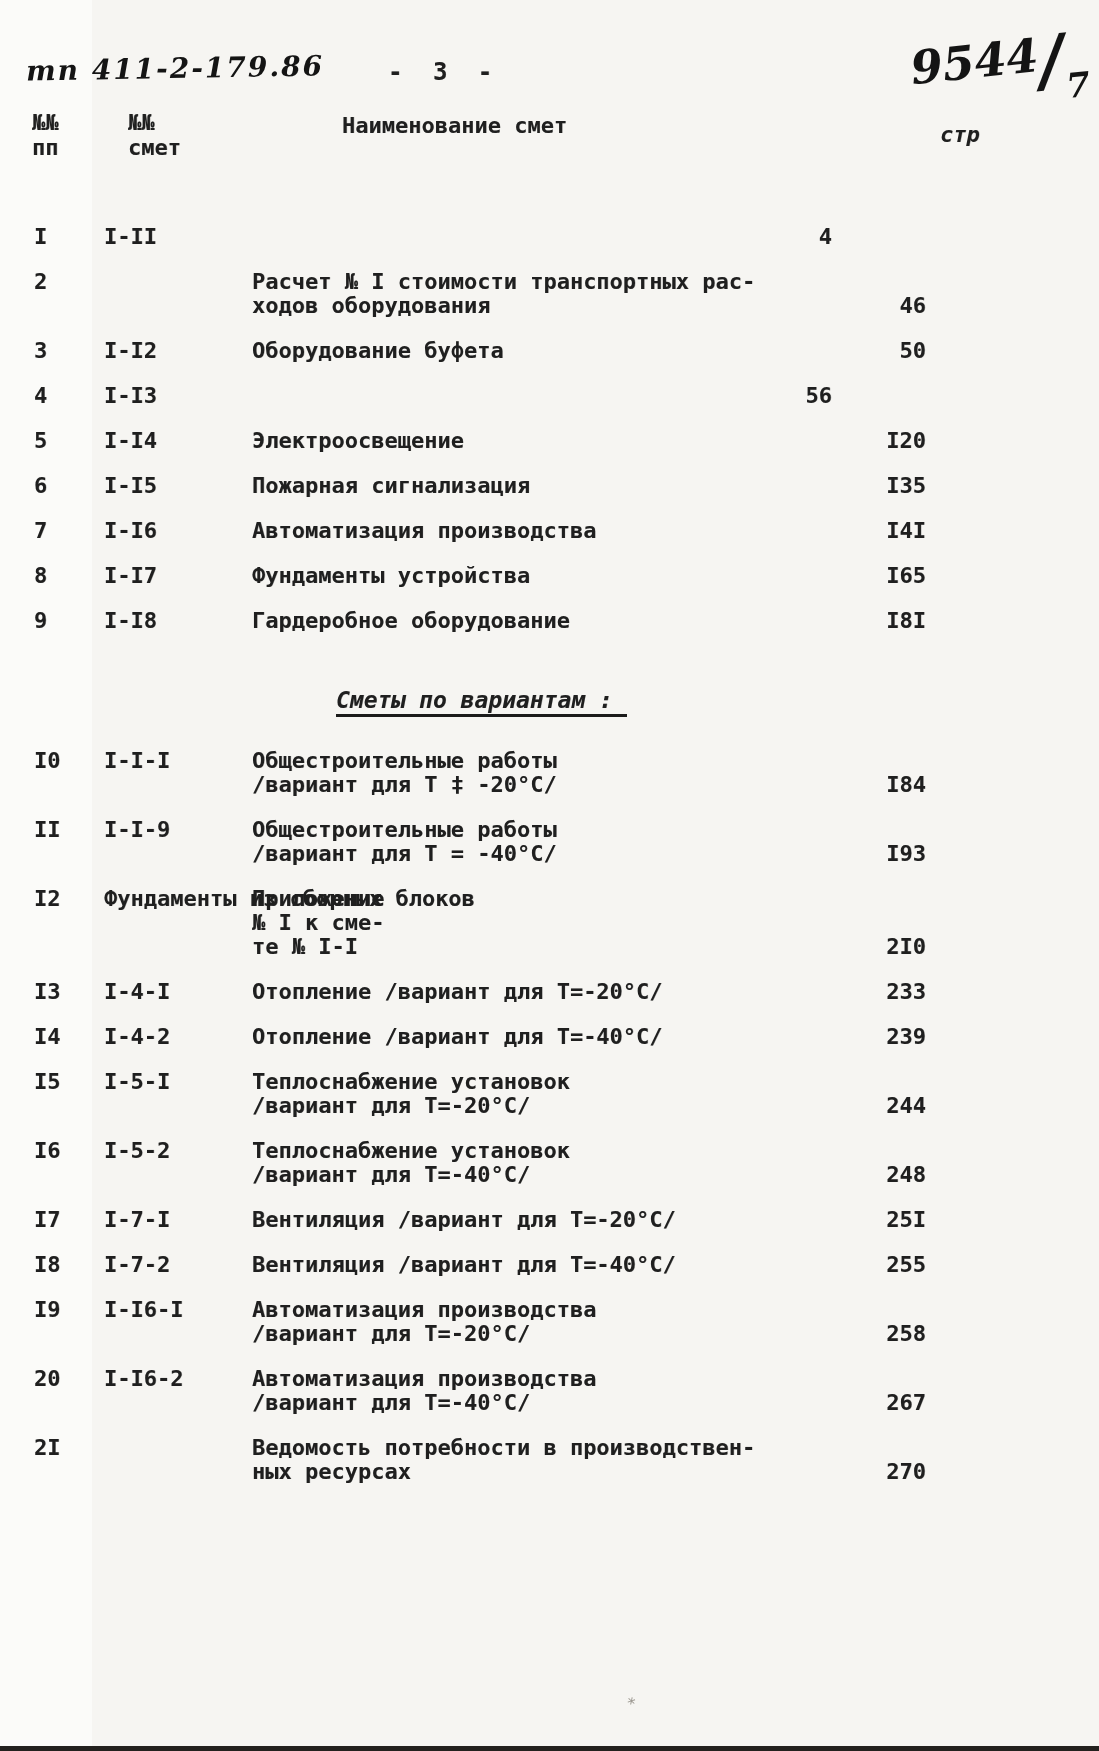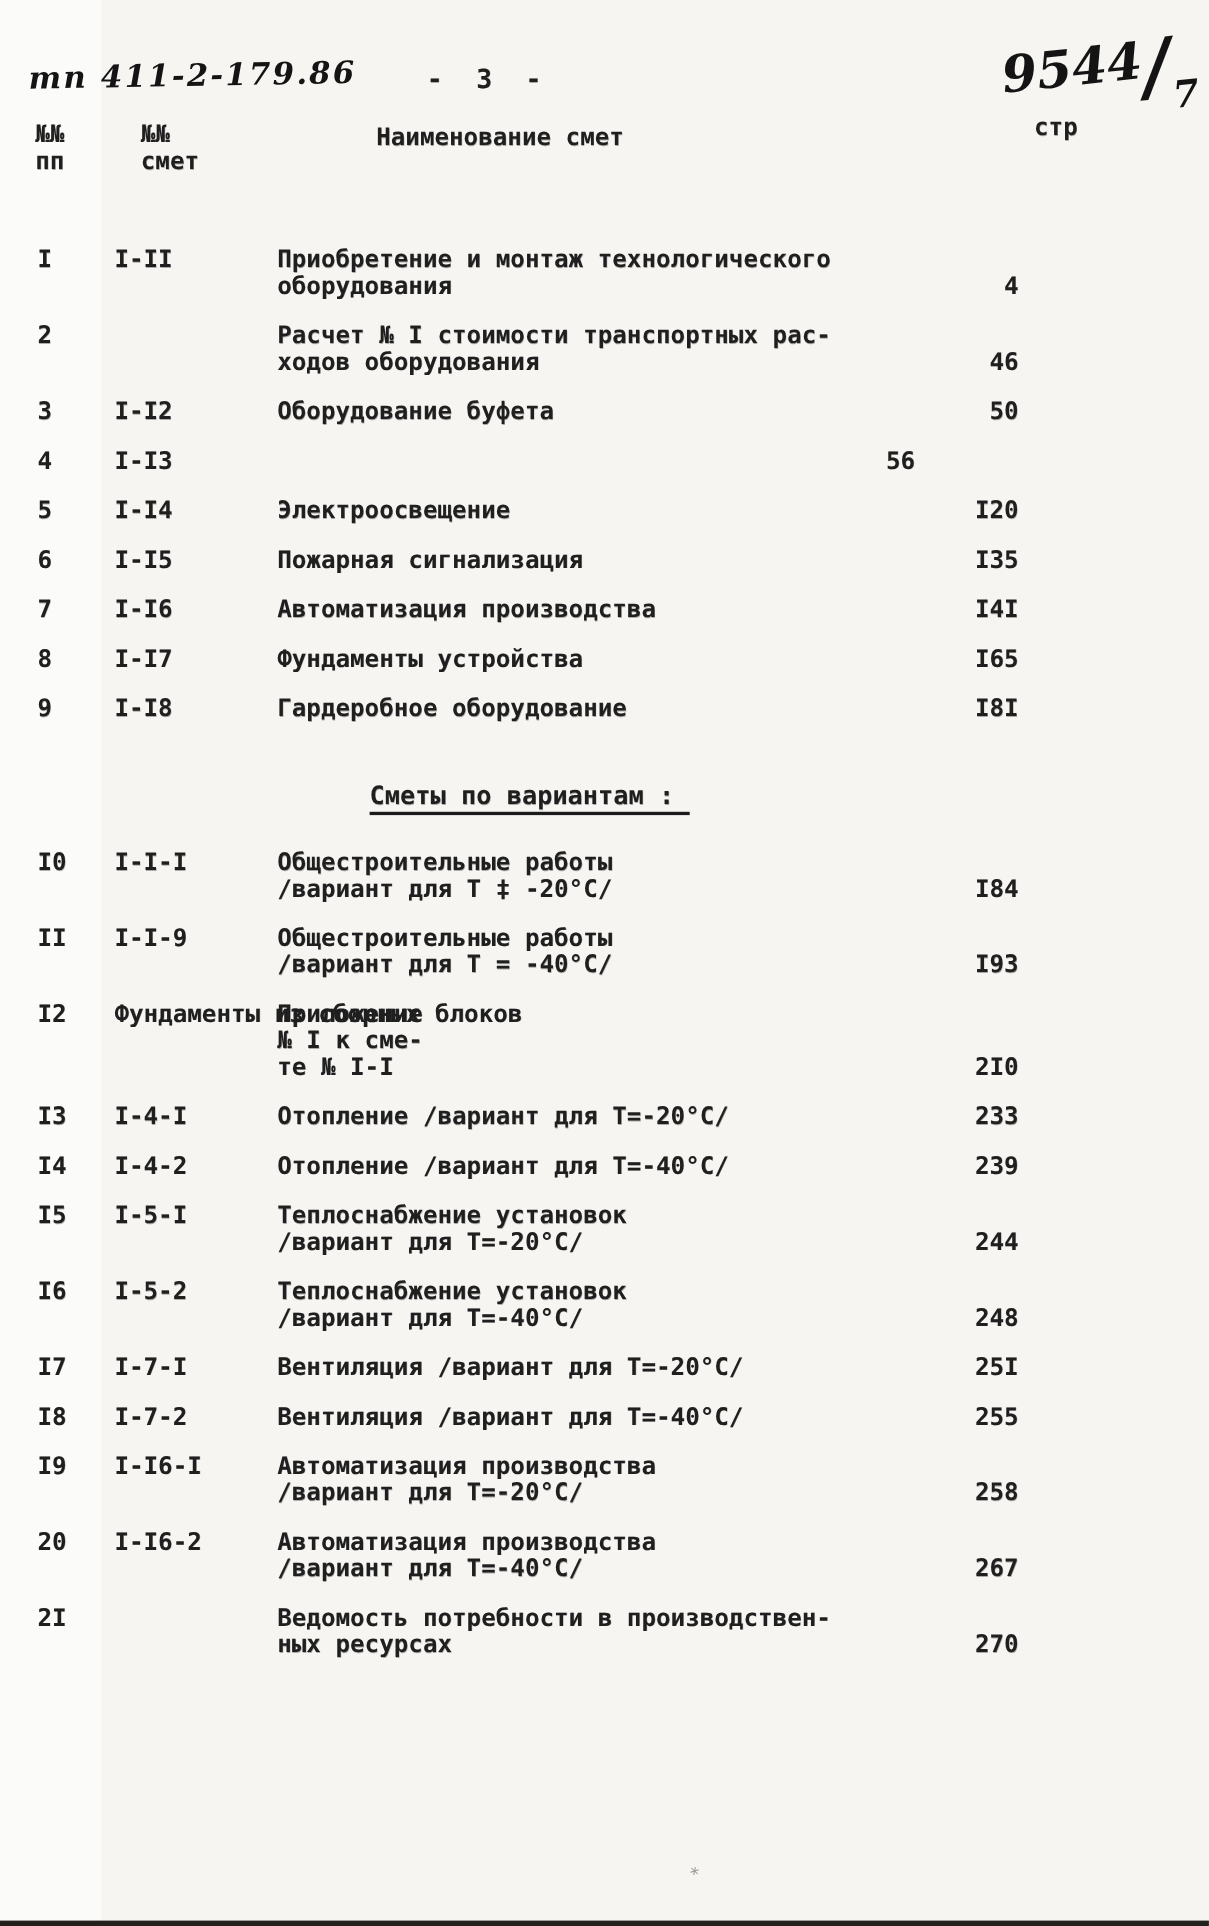--- a/index.html
+++ b/index.html
@@ -27,40 +27,41 @@
   .doc-code{position:absolute;left:26px;top:52px;font-size:28px;letter-spacing:2px;transform:rotate(-1deg);}
   .page-number{position:absolute;left:388px;top:58px;font-size:24px;letter-spacing:8px;}
   .stamp{position:absolute;left:912px;top:36px;transform:rotate(-6deg);white-space:nowrap;}
   .stamp-num{font-size:46px;line-height:46px;}
   .stamp-slash{font-size:68px;line-height:46px;vertical-align:-14px;}
   .stamp-den{font-size:34px;vertical-align:-30px;}
   .col-hdr{position:absolute;font-size:22px;line-height:25px;white-space:pre;}
   .hdr-pp{left:32px;top:110px;}
   .hdr-smet{left:128px;top:110px;}
   .hdr-name{left:322px;top:113px;margin-left:20px;}
-  .hdr-str{left:940px;top:104px;}
+  .hdr-str{left:940px;top:122px;font-style:italic;}
   
   .toc{position:absolute;left:26px;top:225px;width:900px;font-size:22px;line-height:24px;}
   .toc-row{
     display:grid;
     grid-template-columns:78px 148px 580px 94px;
     margin-bottom:21px;
   }
   .cell{white-space:pre;}
   .cell-num{padding-left:8px;}
   .cell-code{text-align:left;}
   .cell-page{text-align:right;align-self:end;}
   .section-heading-wrap{margin:55px 0 32px 0;}
   .section-heading{
     display:inline-block;
     margin-left:310px;
     font-size:23px;
     border-bottom:3px solid #1b1b1b;
     padding-bottom:2px;
     padding-right:14px;
+    font-style:italic;
   }
   .smudge{position:absolute;left:626px;top:1694px;font-size:16px;color:#9a968f;transform:rotate(12deg);}
 </style>
 </head>
 <body>
 
 <div class="left-band"></div>
 
 <div class="doc-code handwritten">тп 411-2-179.86</div>
 
@@ -75,22 +76,20 @@
 <div class="col-hdr typed hdr-smet">№№
 смет</div>
 <div class="col-hdr typed hdr-name">Наименование смет</div>
 <div class="col-hdr typed hdr-str">стр</div>
 
 <div class="toc typed">
   <div>
   <div class="toc-row">
     <div class="cell cell-num">I</div>
     <div class="cell cell-code">I-II</div>
-    <div class="cell cell-name">Приобретение и монтаж технологического
-оборудования</div>
     <div class="cell cell-page">4</div>
   </div>
 
   <div class="toc-row">
     <div class="cell cell-num">2</div>
     <div class="cell cell-code"></div>
     <div class="cell cell-name">Расчет № I стоимости транспортных рас-
 ходов оборудования</div>
     <div class="cell cell-page">46</div>
   </div>

